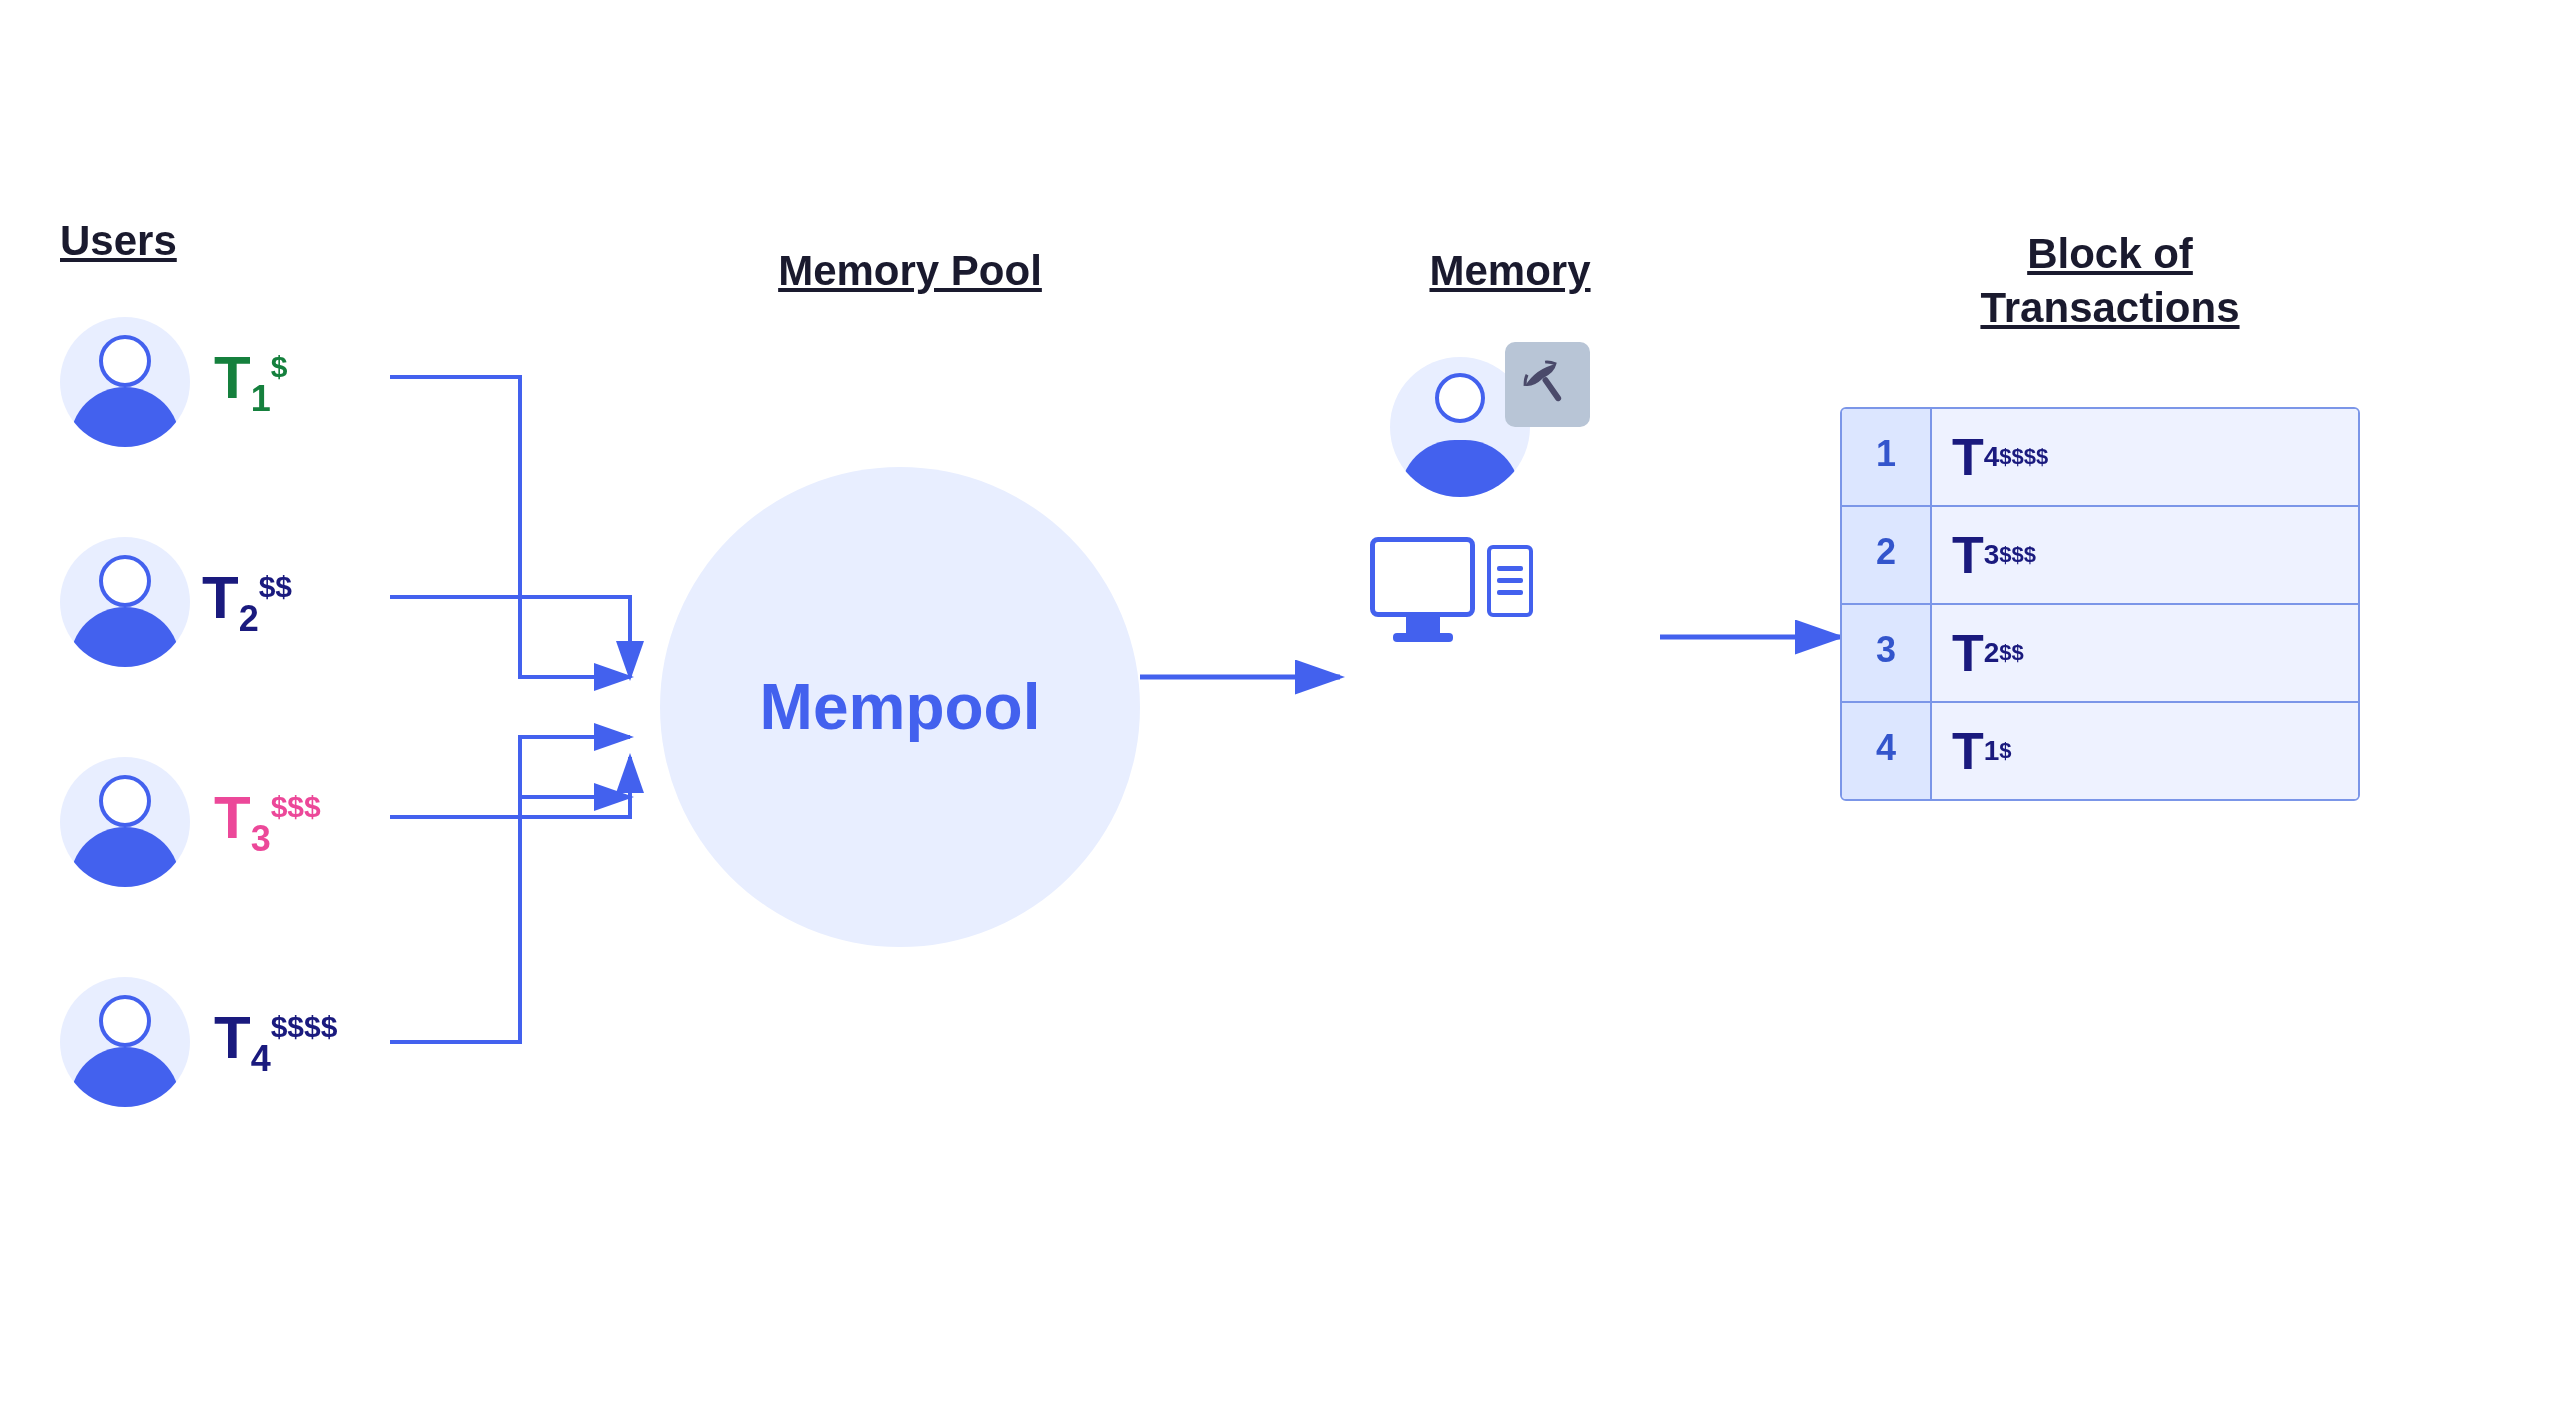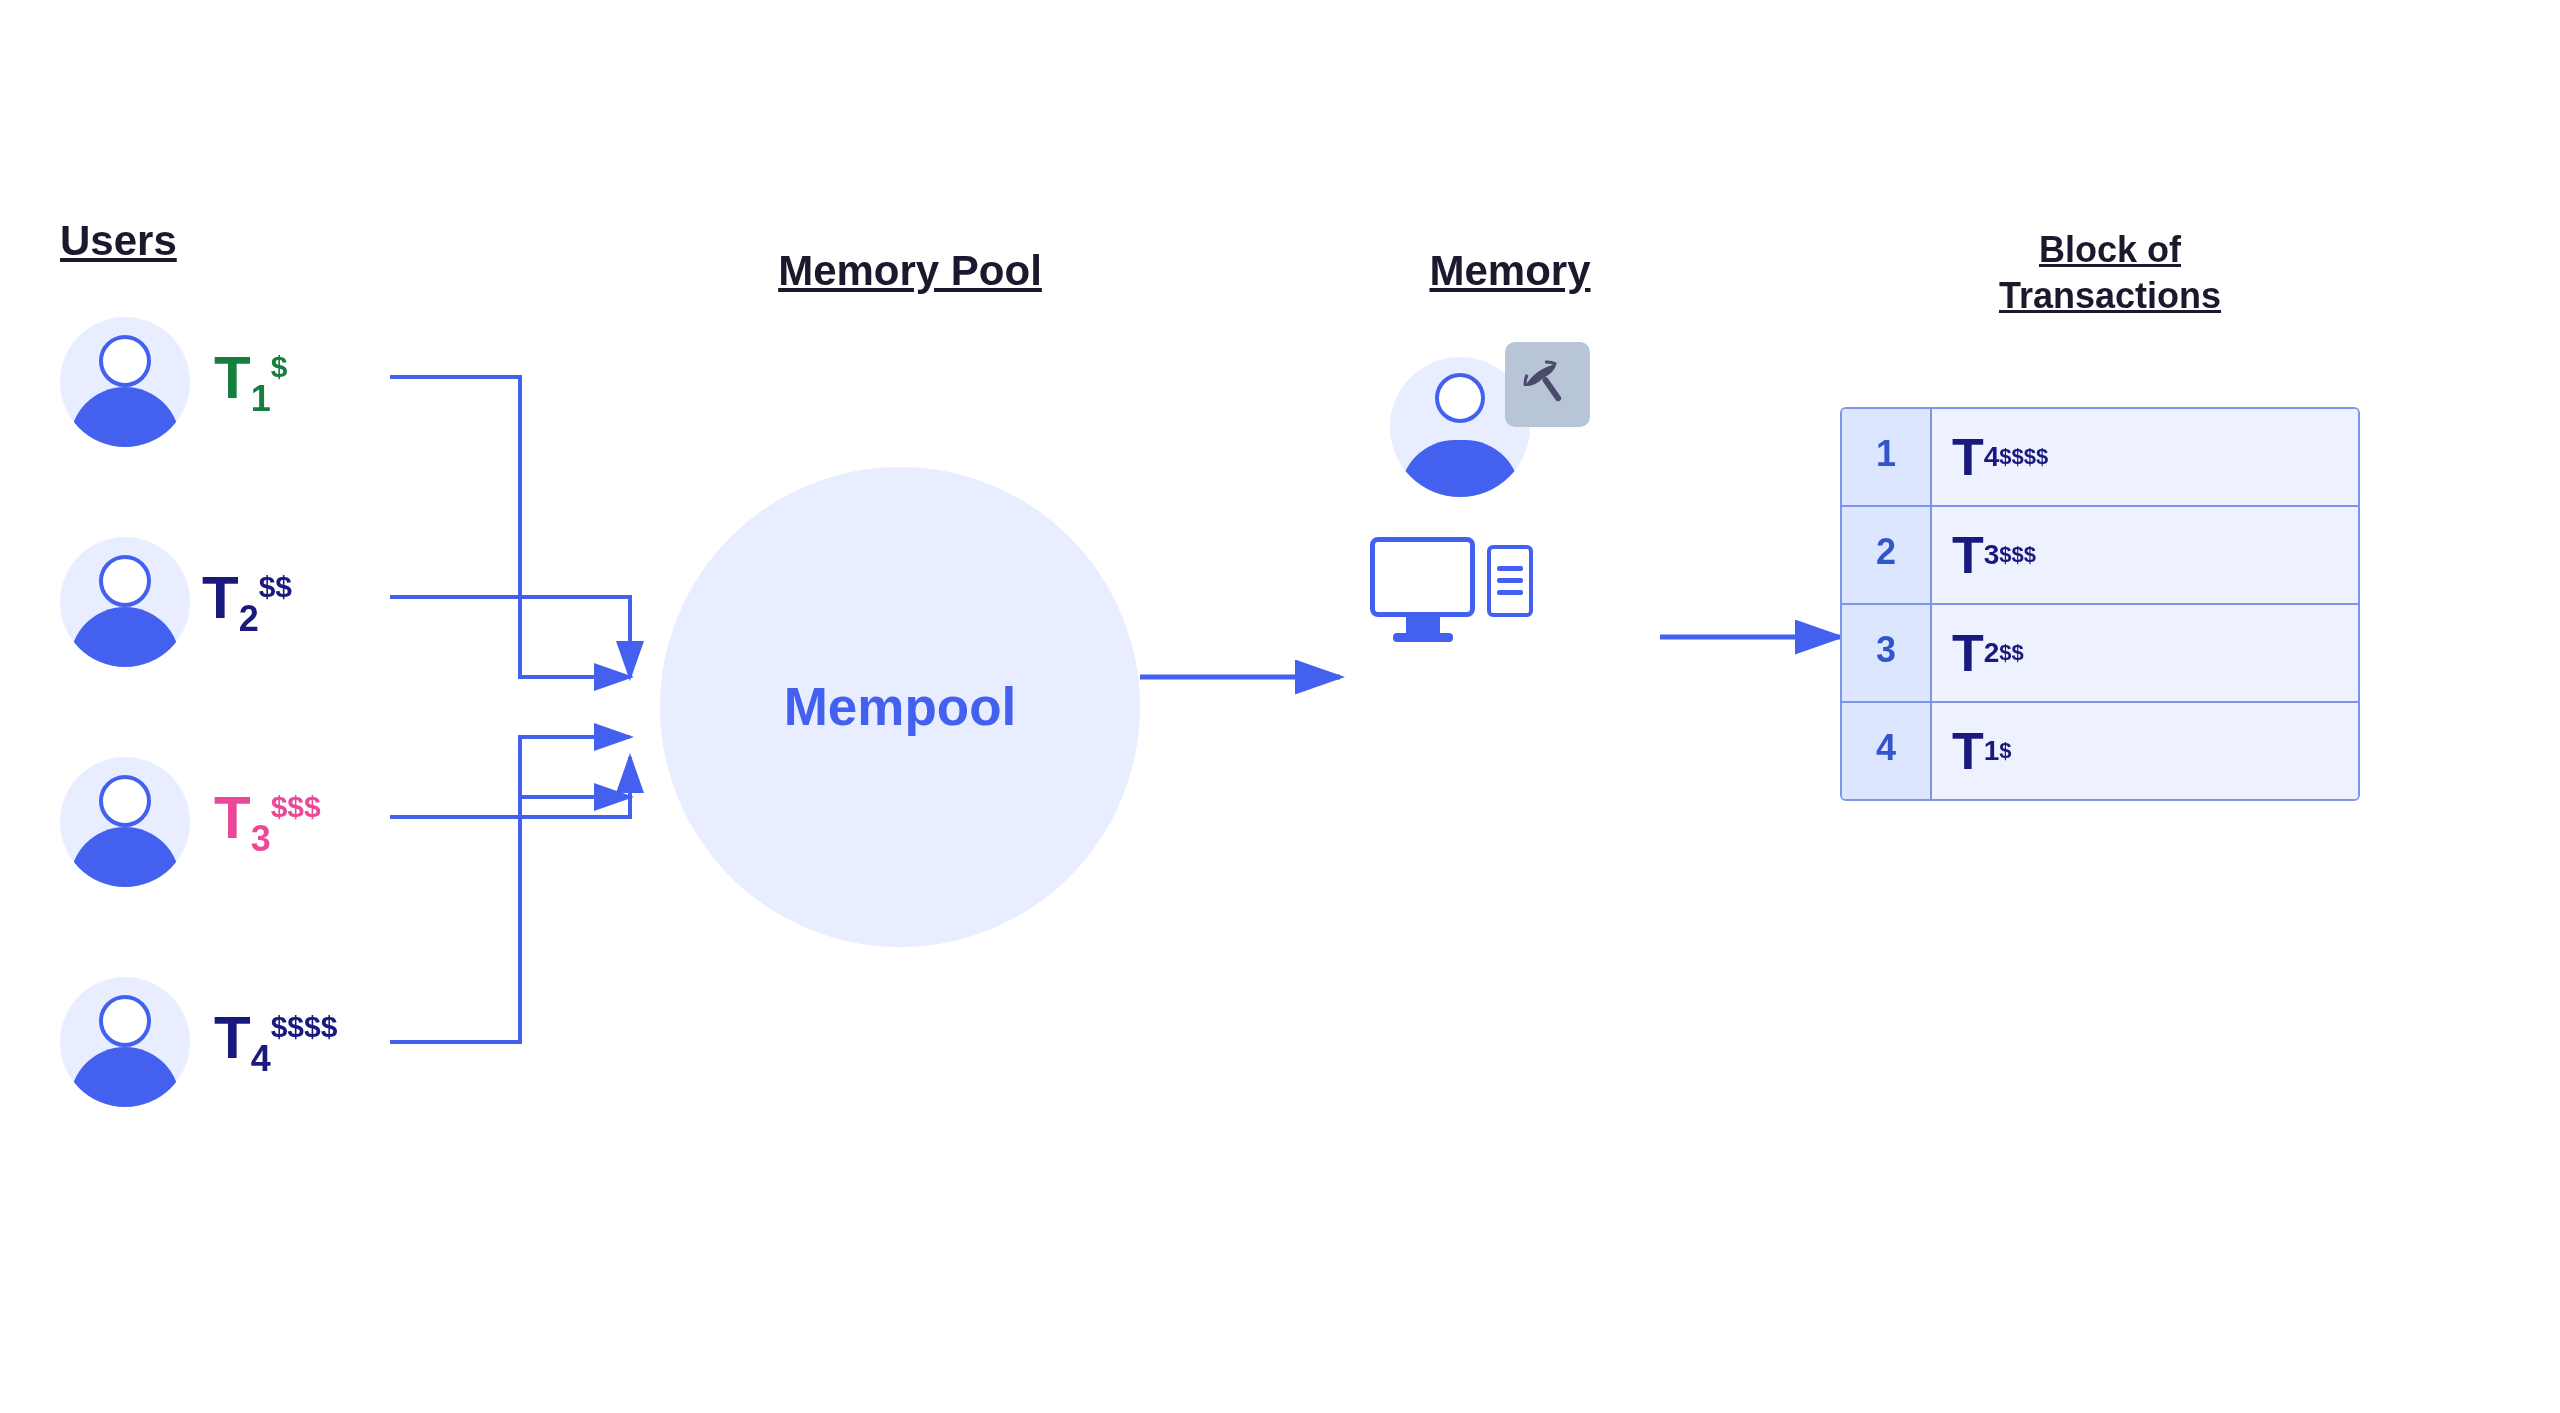--- a/index.html
+++ b/index.html
@@ -125,21 +125,21 @@
           <polygon points="0 0, 10 3.5, 0 7" fill="#4361ee"></polygon>
         </marker>
       </defs>
     </svg>
 
     <div style="position: absolute; left: 700px; top: 90px; text-align: center; width: 420px;">
       <span style="font-size: 42px; font-weight: 700; color: #1a1a2e; text-decoration: underline;">Memory Pool</span>
     </div>
 
     <div style="position: absolute; left: 660px; top: 310px; width: 480px; height: 480px; border-radius: 50%; background: #e8eeff; display: flex; align-items: center; justify-content: center;">
-      <span style="font-size: 53px; font-weight: 700; color: #4361ee;">Mempool</span>
+      <span style="font-size: 64px; font-weight: 700; color: #4361ee;">Mempool</span>
     </div>
 
     <svg style="position: absolute; left: 1140px; top: 480px; width: 220px; height: 80px; pointer-events: none;">
       <defs>
         <marker id="arrowhead2" markerWidth="10" markerHeight="7" refX="9" refY="3.5" orient="auto">
           <polygon points="0 0, 10 3.5, 0 7" fill="#4361ee"></polygon>
         </marker>
       </defs>
       <line x1="0" y1="40" x2="200" y2="40" stroke="#4361ee" stroke-width="5" marker-end="url(#arrowhead2)"></line>
     </svg>
@@ -190,21 +190,21 @@
     <svg style="position: absolute; left: 1660px; top: 440px; width: 200px; height: 80px; pointer-events: none;">
       <defs>
         <marker id="arrowhead3" markerWidth="10" markerHeight="7" refX="9" refY="3.5" orient="auto">
           <polygon points="0 0, 10 3.5, 0 7" fill="#4361ee"></polygon>
         </marker>
       </defs>
       <line x1="0" y1="40" x2="180" y2="40" stroke="#4361ee" stroke-width="5" marker-end="url(#arrowhead3)"></line>
     </svg>
 
     <div style="position: absolute; left: 1860px; top: 70px; text-align: center; width: 500px;">
-      <div style="font-size: 36px; font-weight: 700; color: #1a1a2e; text-decoration: underline; line-height: 1.3;">
+      <div style="font-size: 42px; font-weight: 700; color: #1a1a2e; text-decoration: underline; line-height: 1.3;">
         <span>Block of</span><br>
         <span>Transactions</span>
       </div>
     </div>
 
     <div style="position: absolute; left: 1840px; top: 250px; width: 520px; border: 2.5px solid #7b96e8; border-radius: 6px; overflow: hidden;">
 
       <div style="display: flex; border-bottom: 2px solid #7b96e8;">
         <div style="width: 90px; padding: 24px 10px; font-size: 36px; font-weight: 700; color: #3355cc; text-align: center; border-right: 2px solid #7b96e8; background: #dce6ff; flex-shrink: 0;">1</div>
         <div style="flex: 1; padding: 18px 20px; font-size: 52px; font-weight: 900; color: #1a1a7e; background: #eef2ff; display: flex; align-items: center;">

